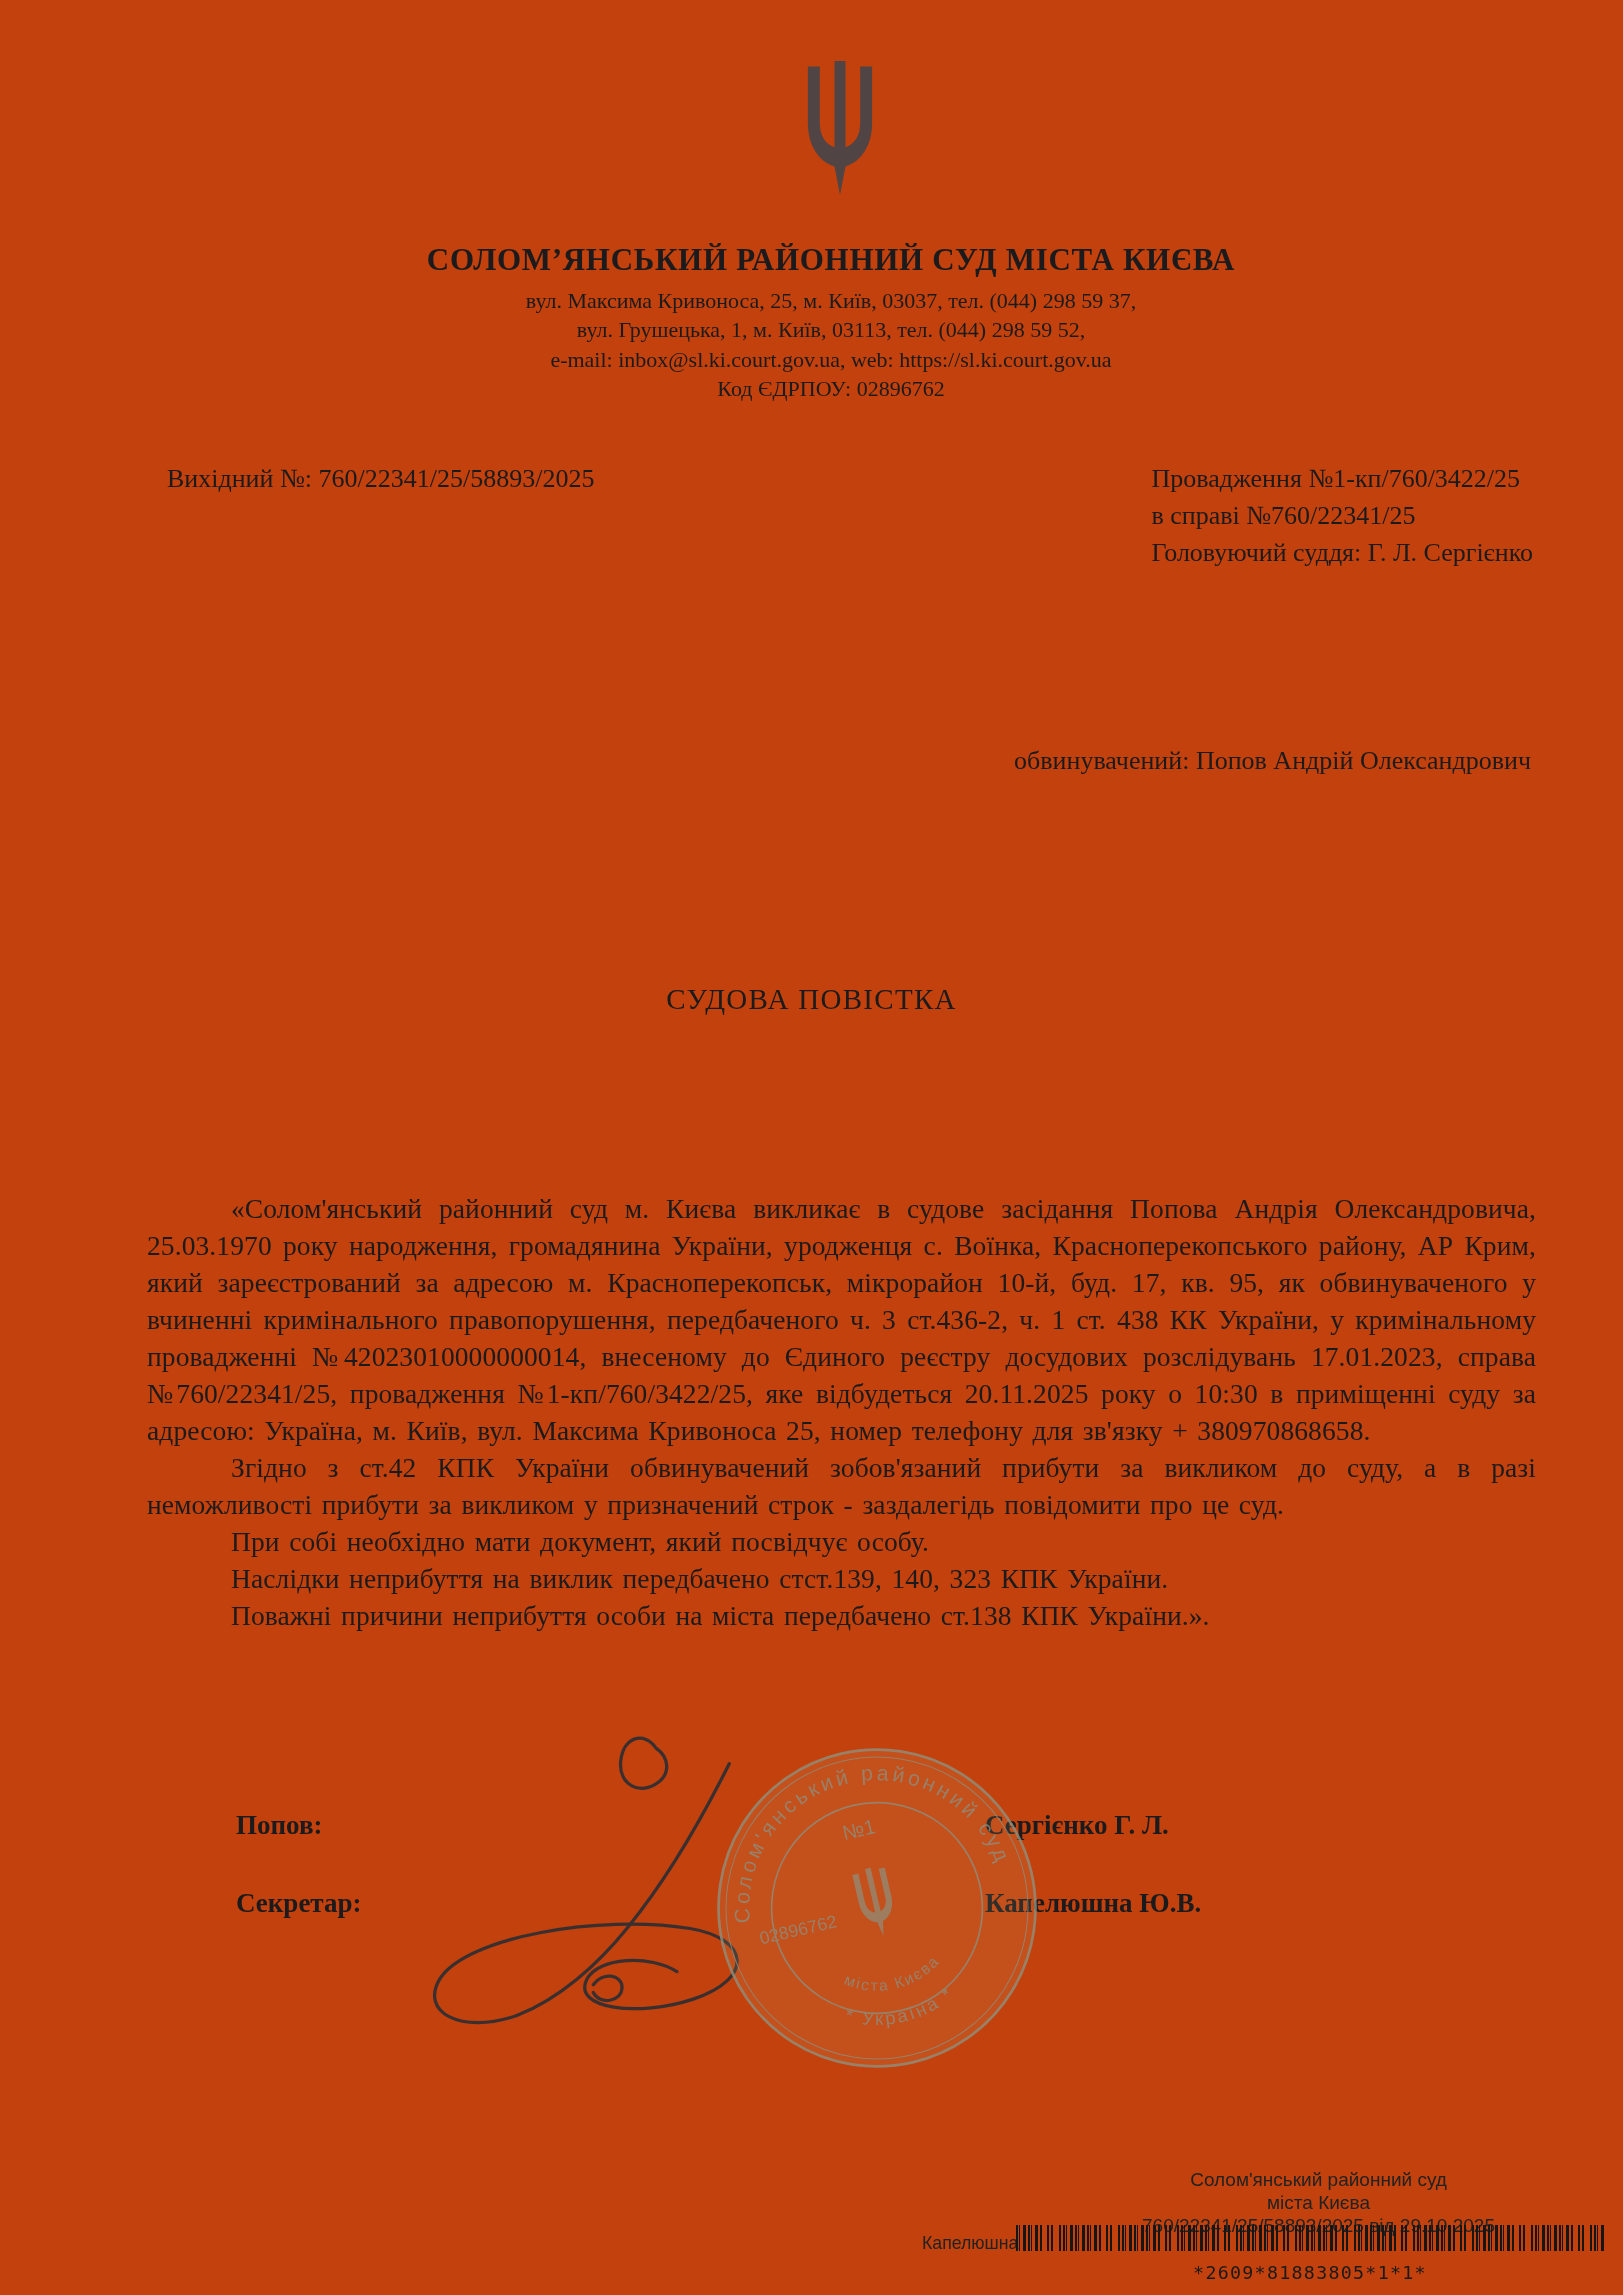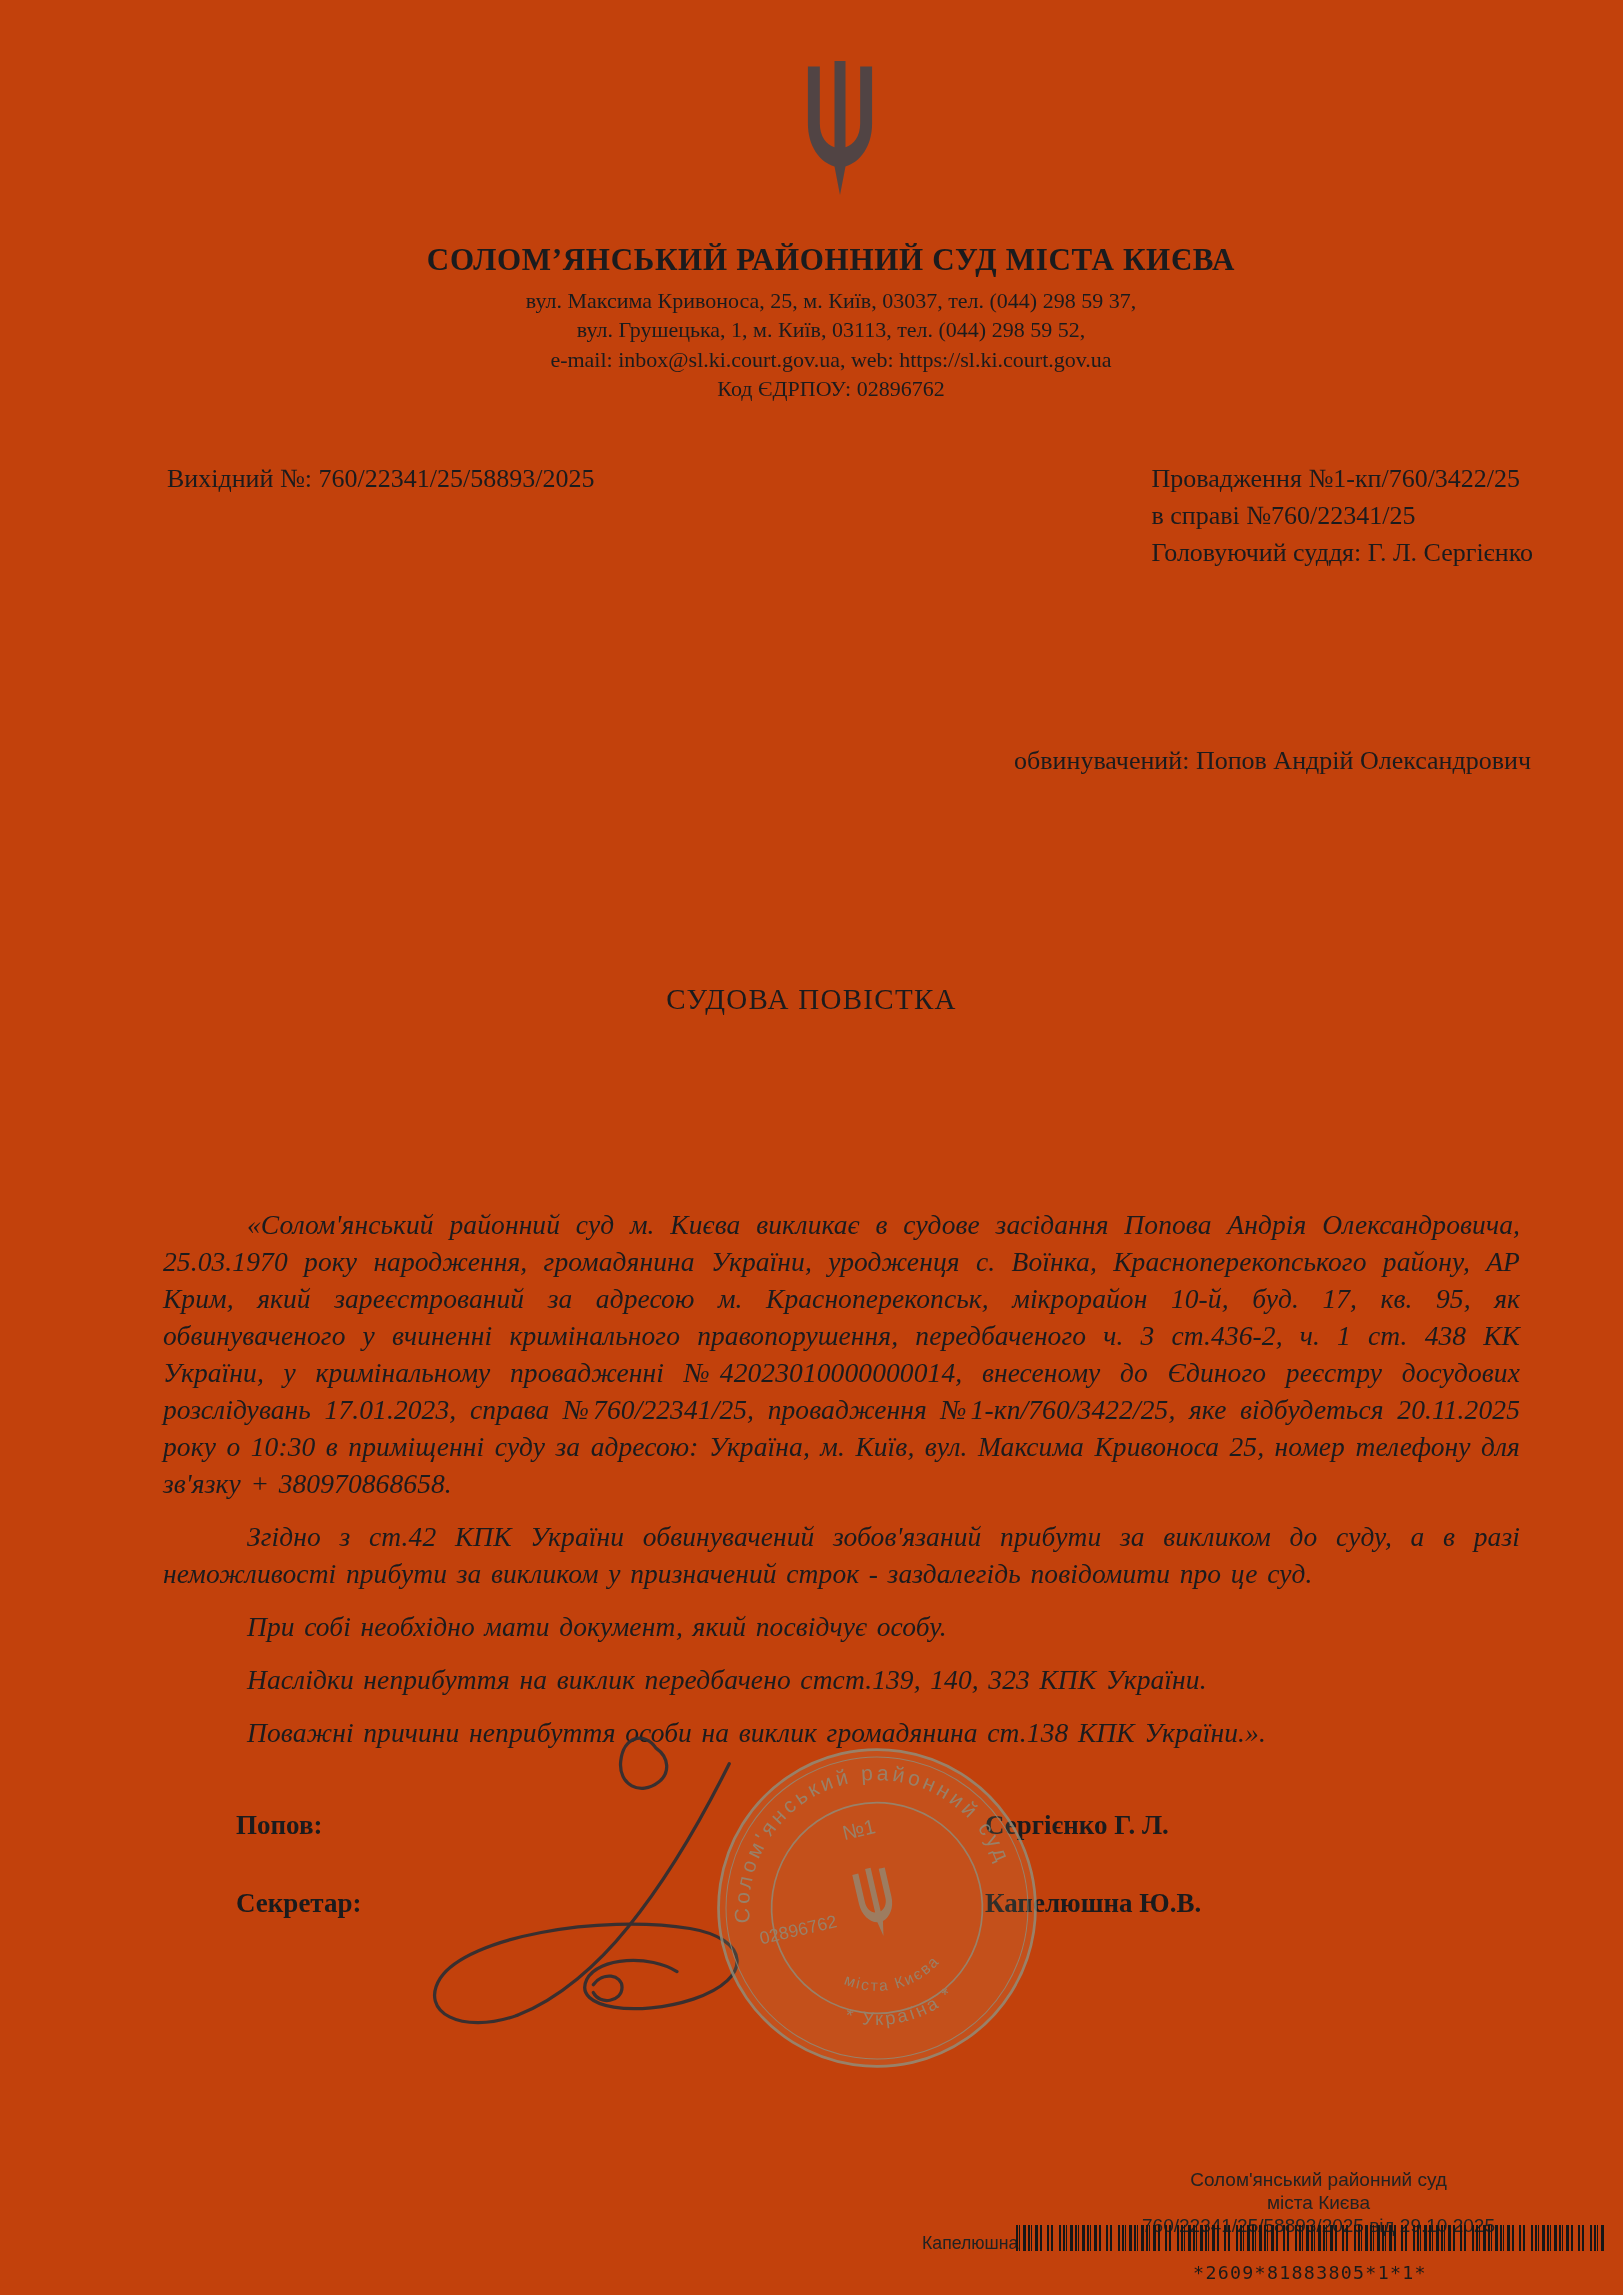--- a/index.html
+++ b/index.html
@@ -21,21 +21,21 @@
   .ref-right { position: absolute; right: 90px; top: 460px; font-size: 26px; line-height: 37px; }
 
   .accused { position: absolute; right: 92px; top: 746px; font-size: 26px; }
 
   .doc-title { position: absolute; left: 0; top: 983px; width: 1623px; text-align: center;
                font-size: 29px; letter-spacing: 1.3px; }
 
   .body-text { position: absolute; left: 147px; top: 1190px; width: 1389px;
                font-size: 27.5px; line-height: 37px; text-align: justify;
                word-spacing: 2.6px; letter-spacing: 0.1px; }
-  .body-text p { text-indent: 84px; margin: 16px; font-style: italic; }
+  .body-text p { text-indent: 84px; margin: 0; }
 
   .sig-label { position: absolute; left: 236px;  font-size: 27px; font-weight: bold; }
   .sig-name  { position: absolute; left: 985px; font-size: 27px; font-weight: bold; }
   .row-judge     { top: 1810px; }
   .row-secretary { top: 1888px; }
 
   .signature { position: absolute; left: 363px; top: 1718px; width: 471px; height: 353px; }
 
   .seal { position: absolute; left: 707px; top: 1738px; width: 340px; height: 340px;
           transform: rotate(-13deg); opacity: 0.8;
@@ -91,21 +91,21 @@
 
   <div class="accused">обвинувачений: Попов Андрій Олександрович</div>
 
   <div class="doc-title">СУДОВА ПОВІСТКА</div>
 
   <div class="body-text">
     <p>«Солом'янський районний суд м. Києва викликає в судове засідання Попова Андрія Олександровича, 25.03.1970 року народження, громадянина України, уродженця с. Воїнка, Красноперекопського району, АР Крим, який зареєстрований за адресою м. Красноперекопськ, мікрорайон 10-й, буд. 17, кв. 95, як обвинуваченого у вчиненні кримінального правопорушення, передбаченого ч. 3 ст.436-2, ч. 1 ст. 438 КК України, у кримінальному провадженні №42023010000000014, внесеному до Єдиного реєстру досудових розслідувань 17.01.2023, справа №760/22341/25, провадження №1-кп/760/3422/25, яке відбудеться 20.11.2025 року о 10:30 в приміщенні суду за адресою: Україна, м. Київ, вул. Максима Кривоноса 25, номер телефону для зв'язку + 380970868658.</p>
     <p>Згідно з ст.42 КПК України обвинувачений зобов'язаний прибути за викликом до суду, а в разі неможливості прибути за викликом у призначений строк - заздалегідь повідомити про це суд.</p>
     <p>При собі необхідно мати документ, який посвідчує особу.</p>
     <p>Наслідки неприбуття на виклик передбачено стст.139, 140, 323 КПК України.</p>
-    <p>Поважні причини неприбуття особи на виклик громадянина ст.138 КПК України.».</p>
+    <p>Поважні причини неприбуття особи на міста передбачено ст.138 КПК України.».</p>
   </div>
 
   <div class="sig-label row-judge">Попов:</div>
   <div class="sig-name row-judge">Сергієнко Г.  Л.</div>
   <div class="sig-label row-secretary">Секретар:</div>
   <div class="sig-name row-secretary">Капелюшна Ю.В.</div>
 
   <svg class="signature" viewBox="0 0 720 540">
     <g fill="none" stroke="#2e2e33" stroke-width="5" stroke-linecap="round" opacity="0.92">
       <path d="M448 46 C430 20 398 28 394 66 C390 102 424 120 452 98 C470 84 468 60 448 46"></path>

